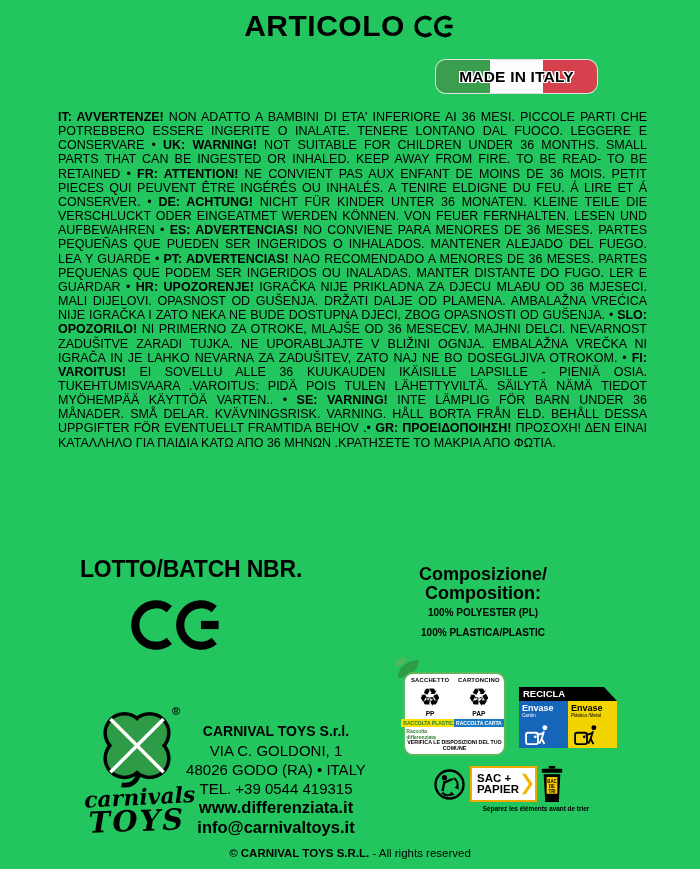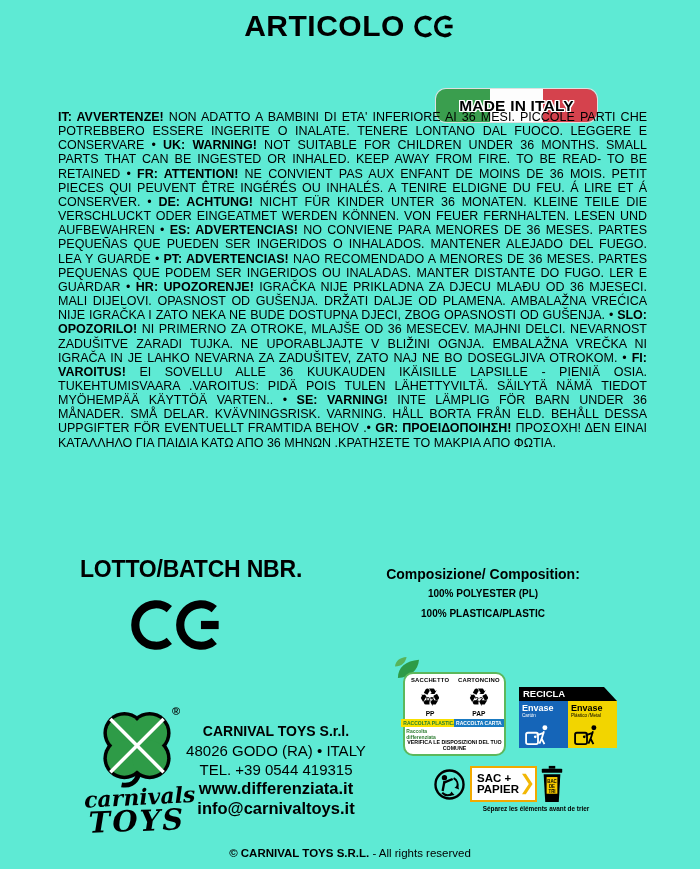--- a/index.html
+++ b/index.html
@@ -1,45 +1,45 @@
 <!DOCTYPE html>
 <html style="--flag-green: #3a9e4e; --flag-red: #d5424d; --clover-green: #2e9b47; --eco-green: #5cb85c; --badge-yellow: #f8e000; --badge-blue: #1a7ac1; --recicla-blue: #1565b8; --recicla-yellow: #f2d500; --triman-orange: #f2a900; --bin-yellow: #f6c900;"><head>
 <meta charset="utf-8">
 <style>
   html,body{margin:0;padding:0;background:#fff;}
   body{font-family:"Liberation Sans",sans-serif;color:#000;}
-  .page{position:relative;width:700px;height:869px;background:#5eead4;overflow:hidden;}
+  .page{position:relative;width:700px;height:869px;background:#22c55e;overflow:hidden;}
 
   
   .title-row{position:absolute;top:9px;left:0;width:700px;display:flex;justify-content:center;align-items:center;gap:9px;}
   .title{font-size:30px;font-weight:bold;letter-spacing:.5px;}
   .ce-title{width:42px;height:25px;}
   .item-row{position:absolute;top:42px;left:0;width:700px;display:flex;justify-content:center;align-items:center;gap:8px;}
   .subtitle{font-size:21px;font-style:italic;letter-spacing:1px;}
   .ce-item{width:37px;height:22px;}
 
-  .pill{position:absolute;left:436px;top:60px;width:161px;height:33px;border-radius:10px;overflow:hidden;display:flex;box-shadow:0 0 0 1px #e0e0e0;margin-top:29px;}
+  .pill{position:absolute;left:436px;top:60px;width:161px;height:33px;border-radius:10px;overflow:hidden;display:flex;box-shadow:0 0 0 1px #e0e0e0;}
   .pill .band{flex:1;}
   .band.green{background:var(--flag-green);}
   .band.white{background:#fdfdfd;}
   .band.red{background:var(--flag-red);}
   .pill-text{position:absolute;inset:0;display:flex;align-items:center;justify-content:center;font-weight:bold;font-size:15.5px;letter-spacing:.2px;
     text-shadow:-1.2px -1.2px 0 #fff,1.2px -1.2px 0 #fff,-1.2px 1.2px 0 #fff,1.2px 1.2px 0 #fff,0 -1.2px 0 #fff,0 1.2px 0 #fff,-1.2px 0 0 #fff,1.2px 0 0 #fff;}
 
   
   .warnings{position:absolute;left:58px;top:110px;width:589px;margin:0;font-size:12.5px;line-height:14.15px;text-align:justify;}
   .warnings b{font-weight:bold;}
 
   
   .batch{position:absolute;left:80px;top:556px;font-size:23px;font-weight:bold;letter-spacing:-.2px;}
   .big-ce{position:absolute;left:131px;top:596px;width:95px;height:58px;}
 
   
   .composition{position:absolute;left:366px;top:565px;width:234px;text-align:center;font-weight:bold;}
-  .comp-title{font-size:14px;line-height:19px;}
+  .comp-title{font-size:18px;line-height:19px;}
   .comp-line{font-size:10px;line-height:20px;}
 
   
   .gbox{position:absolute;left:403px;top:672px;width:103px;height:84px;border:2.5px solid var(--eco-green);border-radius:10px;background:#fff;box-sizing:border-box;}
   .leaf-icon{position:absolute;left:393px;top:656px;width:29px;height:25px;}
   .gcols{display:flex;justify-content:space-evenly;padding-top:3px;}
   .gcol{display:flex;flex-direction:column;align-items:center;width:48%;}
   .gtitle{font-size:5.9px;font-weight:bold;letter-spacing:.2px;}
   .loop{position:relative;width:30px;height:26px;text-align:center;margin-top:1px;}
   .loop-glyph{font-size:25px;line-height:26px;display:block;}
@@ -234,20 +234,21 @@
     <svg class="clover">
         <use href="#cloverS"></use>
       </svg>
     <span class="reg">®</span>
     <div class="logo-script">carnivals</div>
     <div class="logo-toys">TOYS</div>
   </div>
 
   <div class="address">
     <div class="addr-name">CARNIVAL TOYS S.r.l.</div>
+    <div class="addr-line">VIA C. GOLDONI, 1</div>
     <div class="addr-line">48026 GODO (RA) • ITALY</div>
     <div class="addr-line">TEL. +39 0544 419315</div>
     <div class="addr-strong">www.differenziata.it</div>
     <div class="addr-strong">info@carnivaltoys.it</div>
   </div>
 
   <div class="sac">
     <div class="sac-row">
       <svg class="triman-icon">
           <use href="#trimanS"></use>

